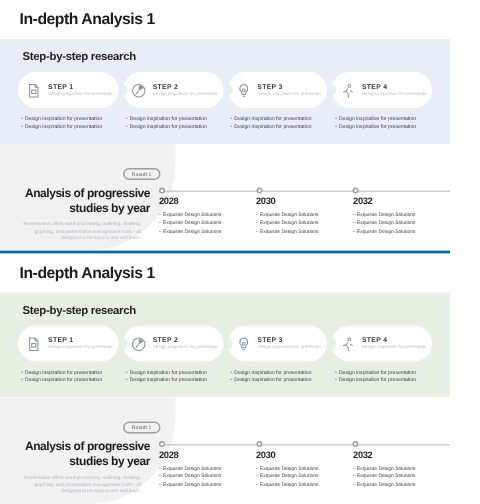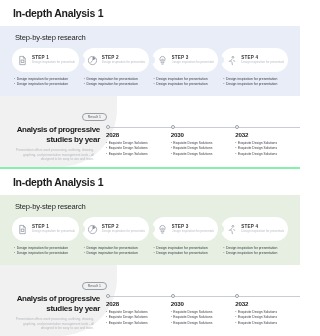--- a/index.html
+++ b/index.html
@@ -2,21 +2,21 @@
 <html><head>
 <meta charset="utf-8">
 <style>
   * { box-sizing: border-box; margin: 0; padding: 0; }
   html, body {
     width: 300px; height: 336px;
     background: #ffffff;
     font-family: "Liberation Sans", sans-serif;
     overflow: hidden;
   }
-  .deck { width: 300px; height: 336px; display: flex; flex-direction: column; background:#86efac; }
+  .deck { width: 300px; height: 336px; display: flex; flex-direction: column; background:#0369a1; }
 
   .slide {
     position: relative;
     width: 300px;
     height: 167px;
     background: #ffffff;
     overflow: hidden;
     flex: 0 0 auto;
   }
   .slide.second { margin-top: 2px; }
@@ -40,21 +40,21 @@
   .research-band {
     height: 70px;
     padding: 7px 12px 0 12px;
     position: relative;
   }
   .band-blue { background: #e9edf7; }
   .band-green { background: #e6efe2; }
 
   .section-title {
     font-size: 7.6px;
-    font-weight: 400;
+    font-weight: 700;
     color: #1f1f1f;
     letter-spacing: -0.2px;
     margin-bottom: 6px;
     margin-left: 3px;
   }
 
   .steps-row {
     display: flex;
     gap: 3px;
   }

